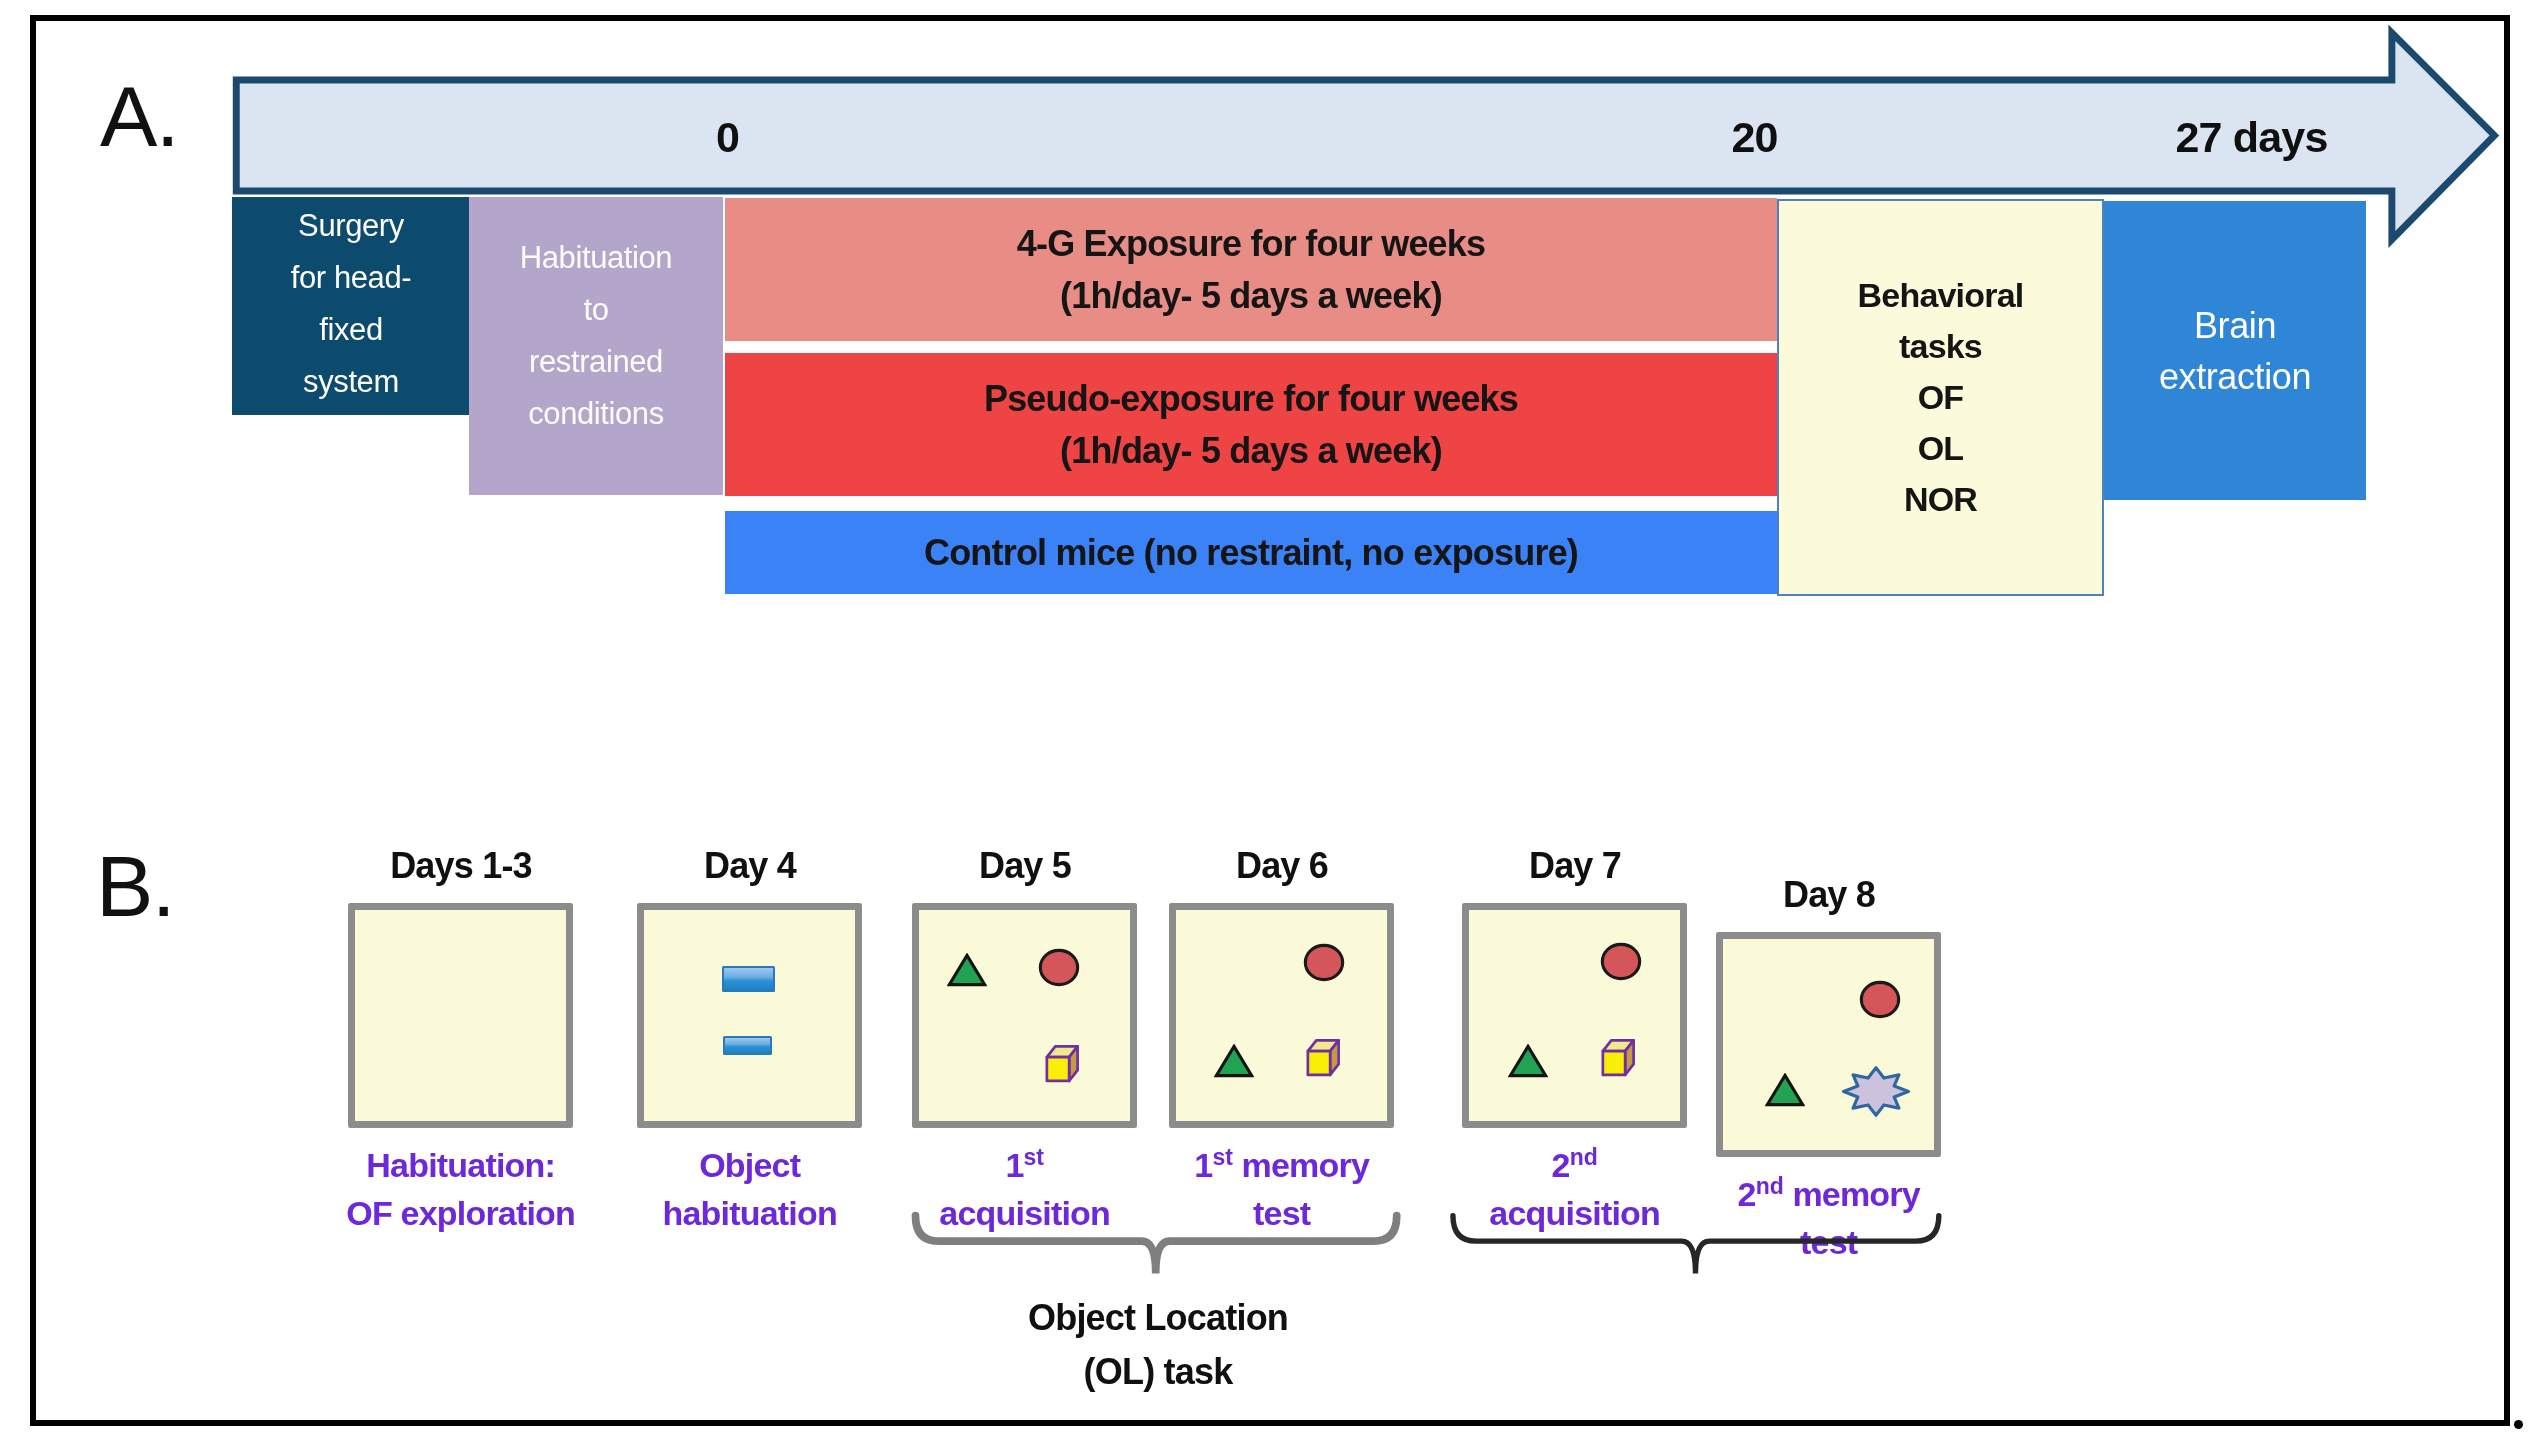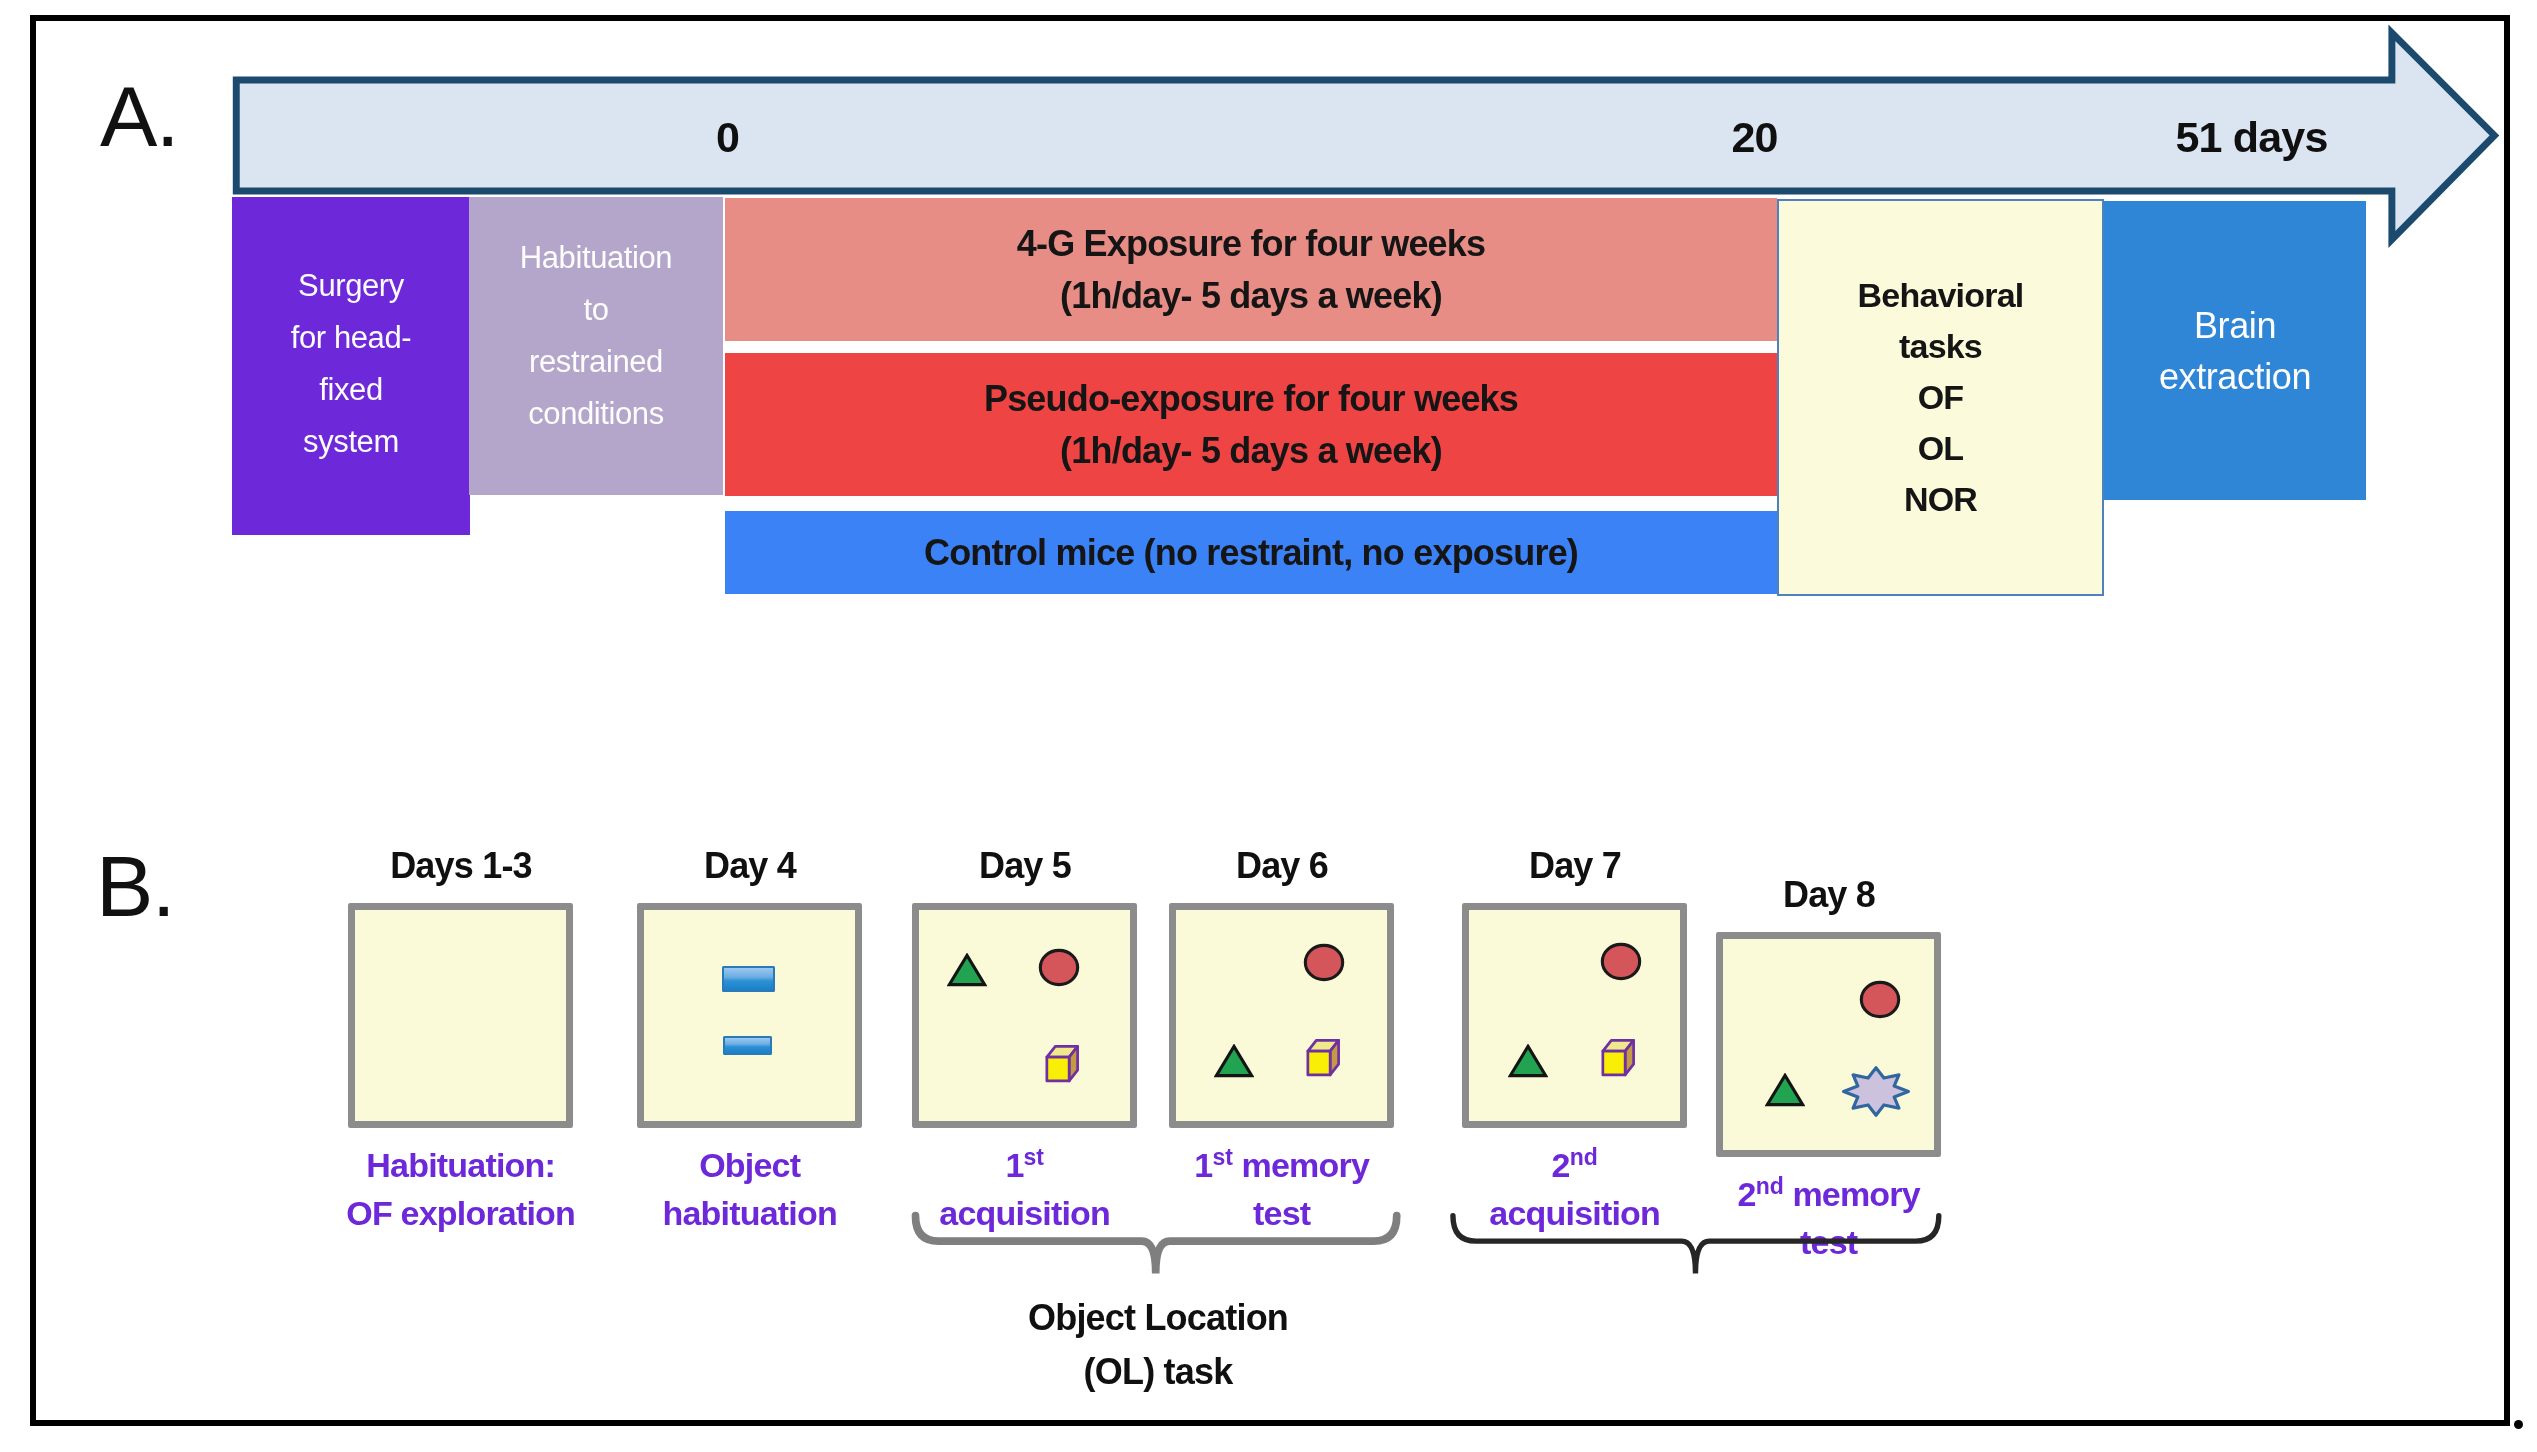--- a/index.html
+++ b/index.html
@@ -38,23 +38,23 @@
 
   <div class="abs frame"></div>
 
   <div class="abs panel-letter" style="left:100px;top:73px;">A.</div>
 
   <svg class="abs" style="left:224px;top:19.3px;" width="2285" height="239" viewBox="290 25 2960 310">
     <polygon points="304,104 3100,104 3100,43 3233,176 3100,311 3100,248 304,248" fill="#dbe5f1" stroke="#1b4a6e" stroke-width="9" stroke-linejoin="miter"></polygon>
   </svg>
   <div class="abs tick" style="left:689px;top:113px;width:77px;">0</div>
   <div class="abs tick" style="left:1716px;top:113px;width:77px;">20</div>
-  <div class="abs tick" style="left:2159px;top:113px;width:185px;">51 days</div>
+  <div class="abs tick" style="left:2159px;top:113px;width:185px;">27 days</div>
 
-  <div class="abs stage white-text" style="left: 232px; top: 197px; width: 238px; height: 338px; padding-bottom: 4px; background: #6d28d9;">Surgery
+  <div class="abs stage white-text" style="left: 232px; top: 197px; width: 238px; height: 218px; padding-bottom: 4px; background: #0c4a6e;">Surgery
 for head-
 fixed
 system</div>
 
   <div class="abs stage white-text" style="left: 469px; top: 197px; width: 254px; height: 298px; padding-bottom: 20px; background: rgb(179, 166, 202);">Habituation
 to
 restrained
 conditions</div>
 
   <div class="abs stage black-text" style="left: 725px; top: 198px; width: 1052px; height: 143px; background: rgb(232, 140, 134);">4-G Exposure for four weeks

